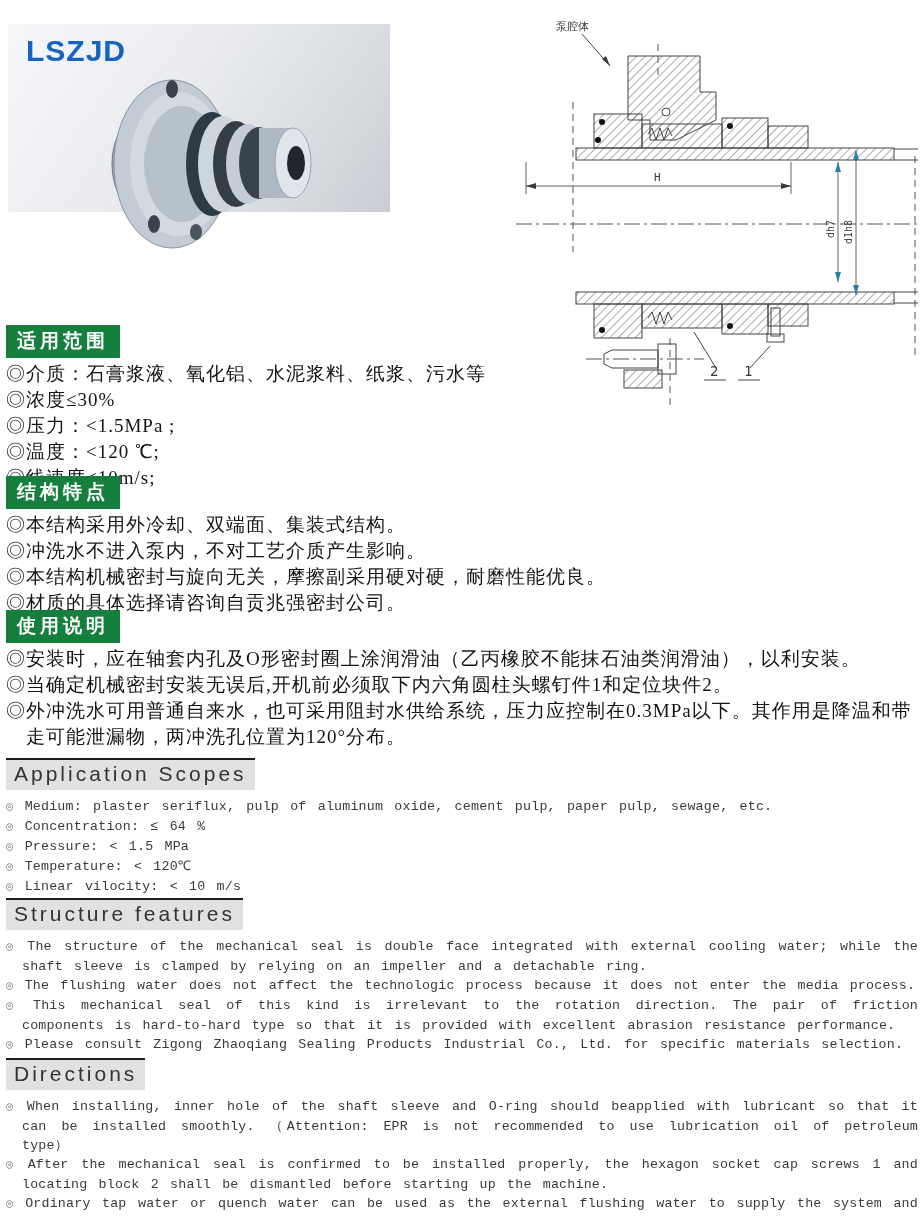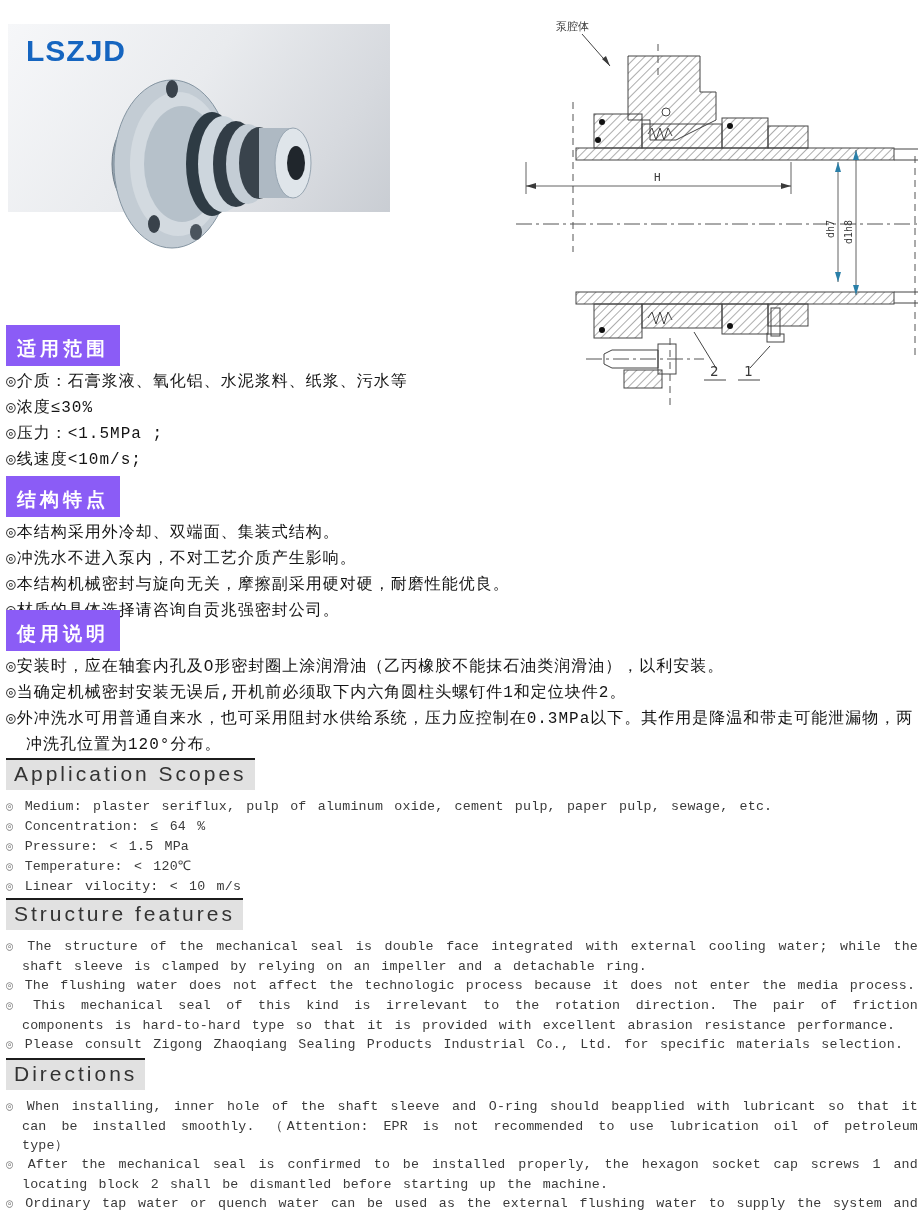--- a/index.html
+++ b/index.html
@@ -16,32 +16,32 @@
     position:absolute;left:18px;top:10px;
     font-size:30px;font-weight:bold;letter-spacing:1px;color:#1565c0;
   }
   .seal-svg{position:absolute;left:52px;top:22px;}
   
   .drawing{position:absolute;left:498px;top:16px;}
   .drawing text{font-family:"DejaVu Sans Mono",monospace;fill:#3a3a3a;}
   
   .section{position:absolute;left:6px;width:912px;}
   .badge-cn{
-    display:inline-block;background:#8b5cf6;color:#fff;
+    display:inline-block;background:#15803d;color:#fff;
     font-size:19px;font-weight:bold;letter-spacing:4px;
-    padding:11px 11px 4px 11px;margin-bottom:3px;
+    padding:3px 11px 4px 11px;margin-bottom:3px;
     font-family:"Liberation Sans",sans-serif;
   }
   .badge-en{
     display:inline-block;background:#e1e1e1;color:#333;
     border-top:2px solid #1c1c1c;
     font-size:21px;letter-spacing:3px;
     padding:2px 8px 4px 8px;margin-bottom:7px;
   }
-  .list-cn{font-family:Liberation Mono, monospace;font-size:16px;line-height:26px;color:#141414;letter-spacing:1px;}
+  .list-cn{font-family:Liberation Serif, serif;font-size:19px;line-height:26px;color:#141414;letter-spacing:1px;}
   .list-cn .li{text-indent:-20px;padding-left:20px;}
   .list-cn .bullet{color:#333;}
   .list-en{font-size:13.3px;line-height:19px;color:#3a3a3a;letter-spacing:0.2px;word-spacing:3px;font-family:Liberation Mono, monospace;}
   .list-en .li{
     text-indent:-16px;padding-left:16px;
     text-align:justify;text-align-last:left;
   }
   .list-en .bullet{color:#8a8a8a;font-size:12px;}
   .s-cn1{top:325px;}
   .s-cn2{top:476px;}
@@ -196,20 +196,21 @@
 <div class="section s-cn1">
   <div class="badge-cn">适用范围</div>
   <div class="list-cn">
 
       <div class="li"><span class="bullet">◎</span><span>介质：石膏浆液、氧化铝、水泥浆料、纸浆、污水等</span></div>
 
       <div class="li"><span class="bullet">◎</span><span>浓度≤30%</span></div>
 
       <div class="li"><span class="bullet">◎</span><span>压力：&lt;1.5MPa ;</span></div>
 
+      <div class="li"><span class="bullet">◎</span><span>温度：&lt;120 ℃;</span></div>
 
       <div class="li"><span class="bullet">◎</span><span>线速度&lt;10m/s;</span></div>
     </div>
 </div>
 
 <div class="section s-cn2">
   <div class="badge-cn">结构特点</div>
   <div class="list-cn">
 
       <div class="li"><span class="bullet">◎</span><span>本结构采用外冷却、双端面、集装式结构。</span></div>

